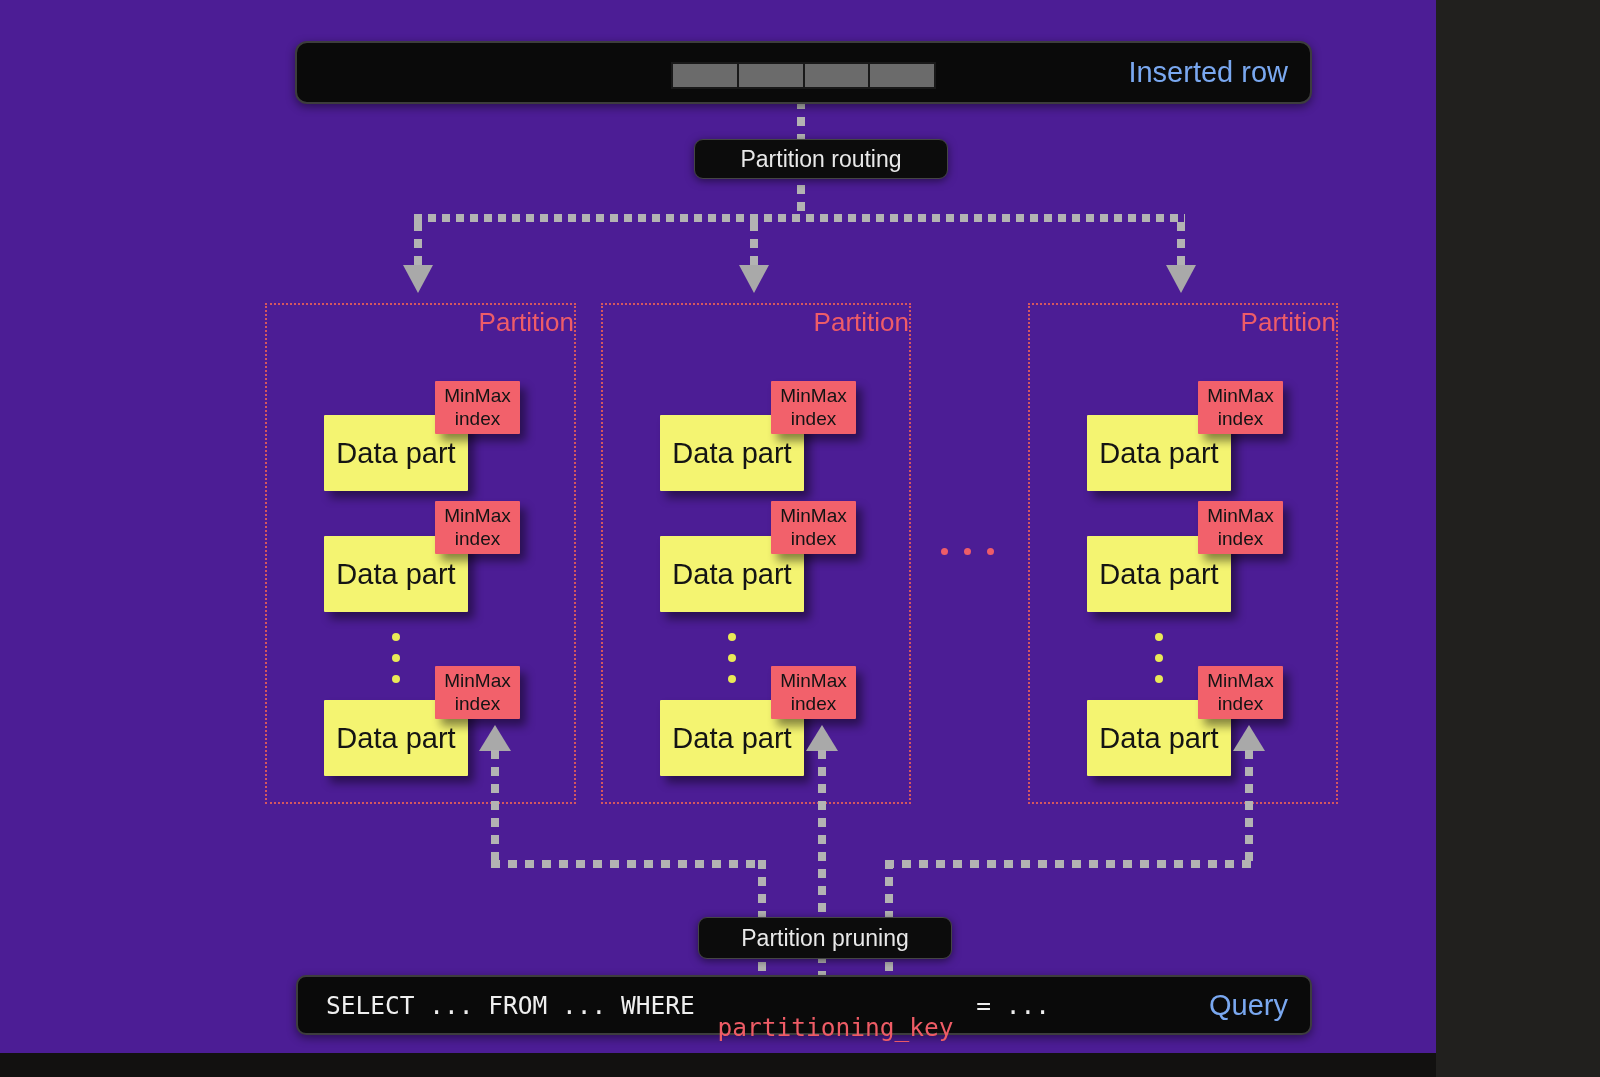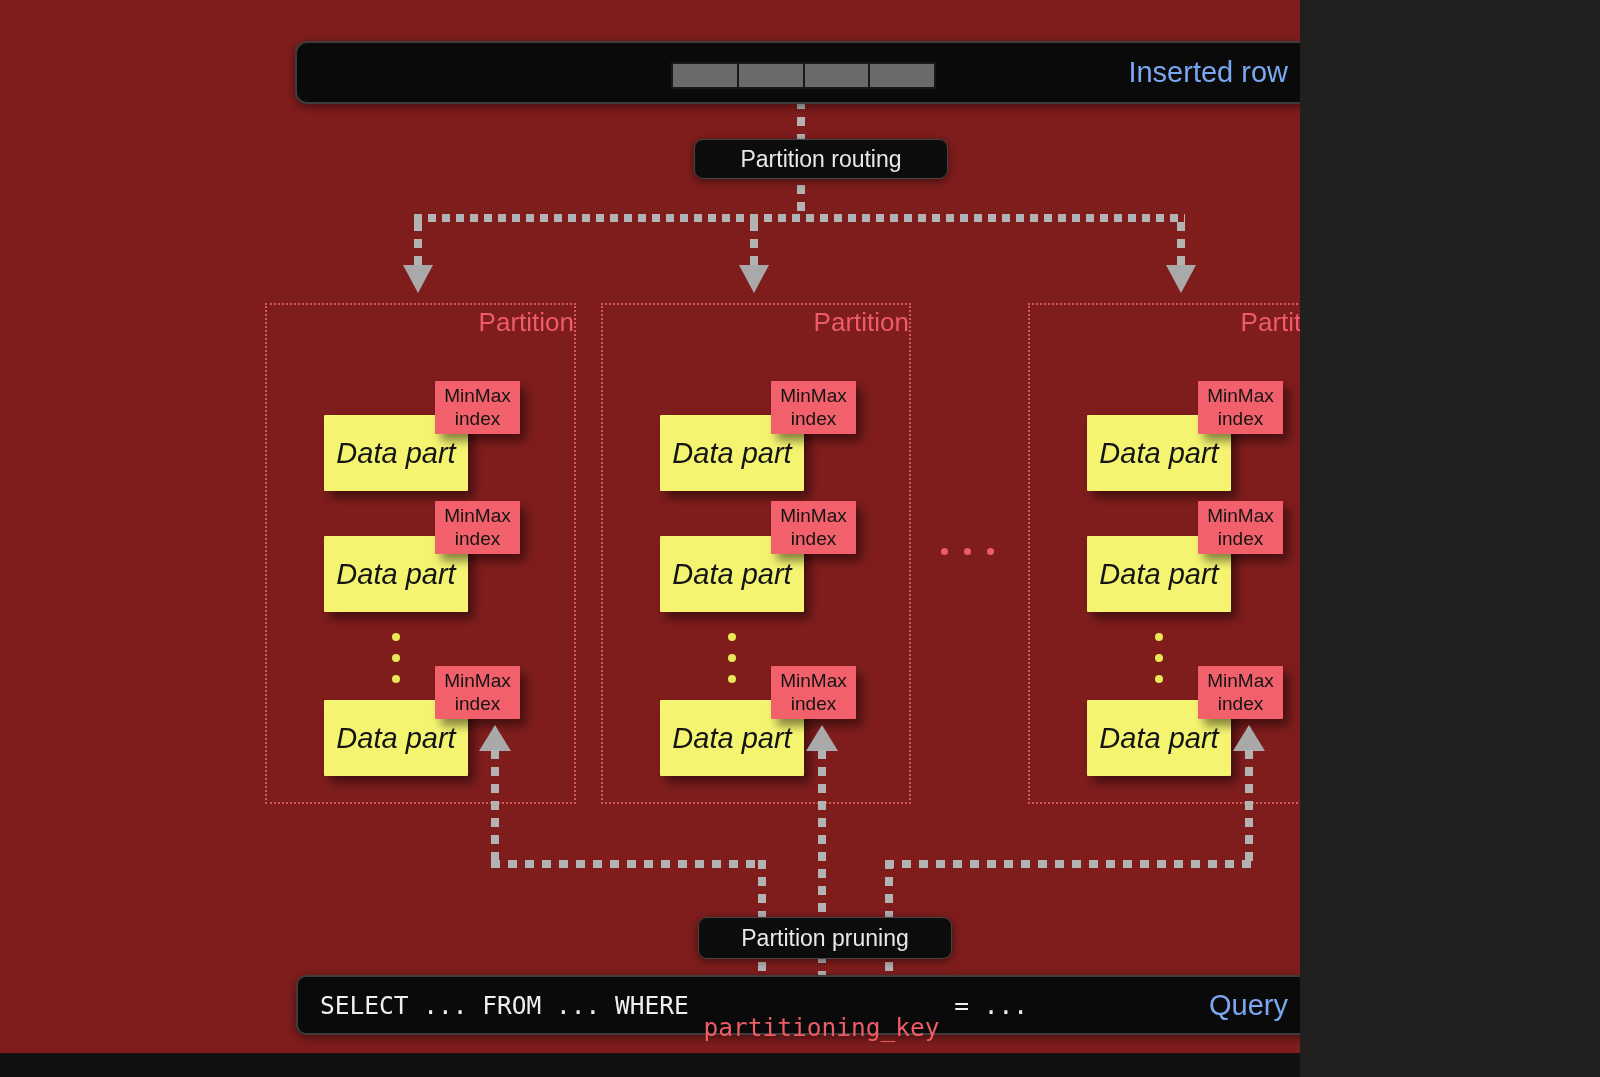--- a/index.html
+++ b/index.html
@@ -1,17 +1,17 @@
 <!DOCTYPE html>
 <html><head>
 <meta charset="utf-8">
 <style>
   html,body{margin:0;padding:0;background:#21201e;}
   .canvas{
-    position:relative;width:1300px;height:1077px;background:#7f1d1d;
+    position:relative;width:1436px;height:1077px;background:#4c1d95;
     font-family:"Liberation Sans",sans-serif;overflow:hidden;
   }
   
   .bigbox{
     position:absolute;background:#0a0a0a;border:2px solid #3d3d3d;border-radius:12px;
     box-shadow:0 3px 10px rgba(0,0,0,.45);z-index:2;
   }
   .pill{
     position:absolute;background:#0c0c0c;border:1px solid #454545;border-radius:9px;
     color:#e9e9e9;font-size:23px;display:flex;align-items:center;justify-content:center;
@@ -33,33 +33,33 @@
   .cells .cell{flex:1;background:#6b6b6b;border-right:2px solid #191919;}
   .cells .cell:last-child{border-right:none;}
   .blue-label{position:absolute;right:22px;top:0;height:100%;display:flex;align-items:center;
     color:#7aa8f0;font-size:29px;}
   
   .partition{position:absolute;top:303px;height:497px;border:2px dotted #d5575f;z-index:0;}
   .partition-title{margin-top:2px;text-align:right;font-size:26px;color:#ee5c68;}
   .datapart{
     position:absolute;left:57px;width:144px;height:76px;background:#f4f471;z-index:1;
     display:flex;align-items:center;justify-content:center;color:#141414;font-size:29px;
-    box-shadow:6px 7px 10px rgba(0,0,0,.45);border-radius:1px;font-style:italic;
+    box-shadow:6px 7px 10px rgba(0,0,0,.45);border-radius:1px;
   }
   .minmax{
     position:absolute;left:168px;width:85px;height:53px;background:#f2616b;z-index:2;
     display:flex;align-items:center;justify-content:center;text-align:center;
     color:#141414;font-size:19px;line-height:1.2;
     box-shadow:6px 7px 10px rgba(0,0,0,.45);border-radius:1px;
   }
   .vdot{position:absolute;left:125px;width:8px;height:8px;border-radius:50%;background:#e9e957;}
   .rdot{position:absolute;width:7px;height:7px;border-radius:50%;background:#ee5c68;}
   
-  .code{position:absolute;left:22px;top:0;height:100%;display:flex;align-items:center;
-    font-family:"DejaVu Sans Mono",monospace;font-size:24.5px;color:#efefef;white-space:pre;}
+  .code{position:absolute;left:28px;top:0;height:100%;display:flex;align-items:center;
+    font-family:"DejaVu Sans Mono",monospace;font-size:24.5px;color:#efefef;white-space:pre;gap:8px;}
   .code .key{color:#ee5c66;margin-top:44px;}
   .bottom-strip{position:absolute;left:0;top:1053px;width:1600px;height:24px;background:#121110;}
 </style>
 </head>
 <body>
 
 <div class="canvas">
 
   <div class="bigbox" style="left:295px;top:41px;width:1013px;height:59px;">
     <div class="cells">

